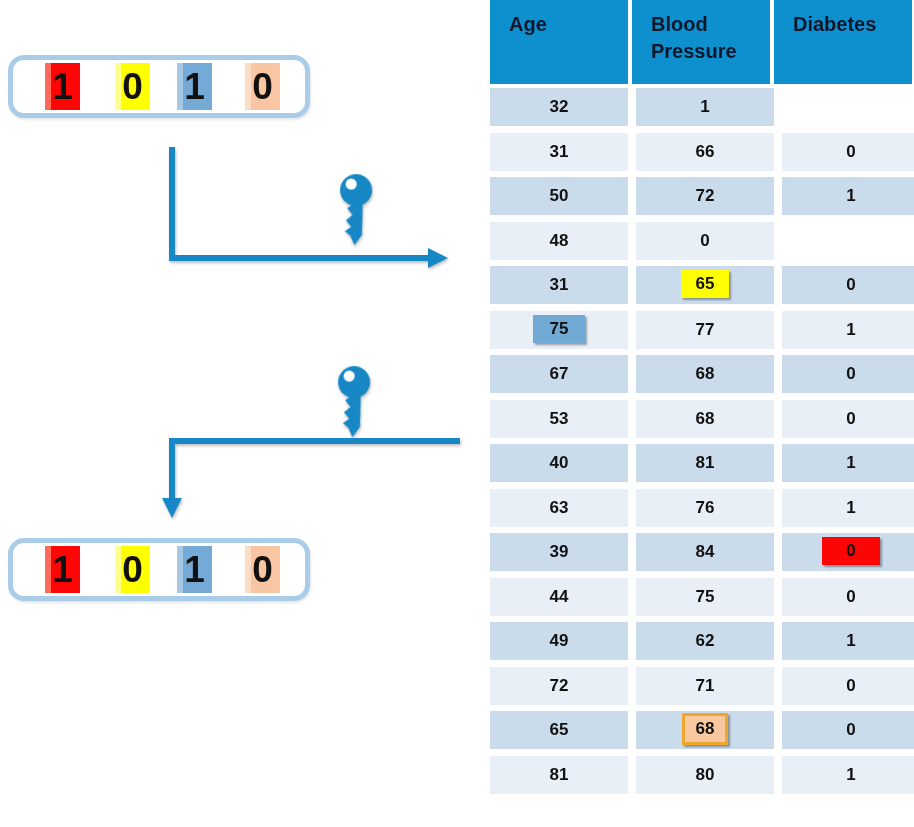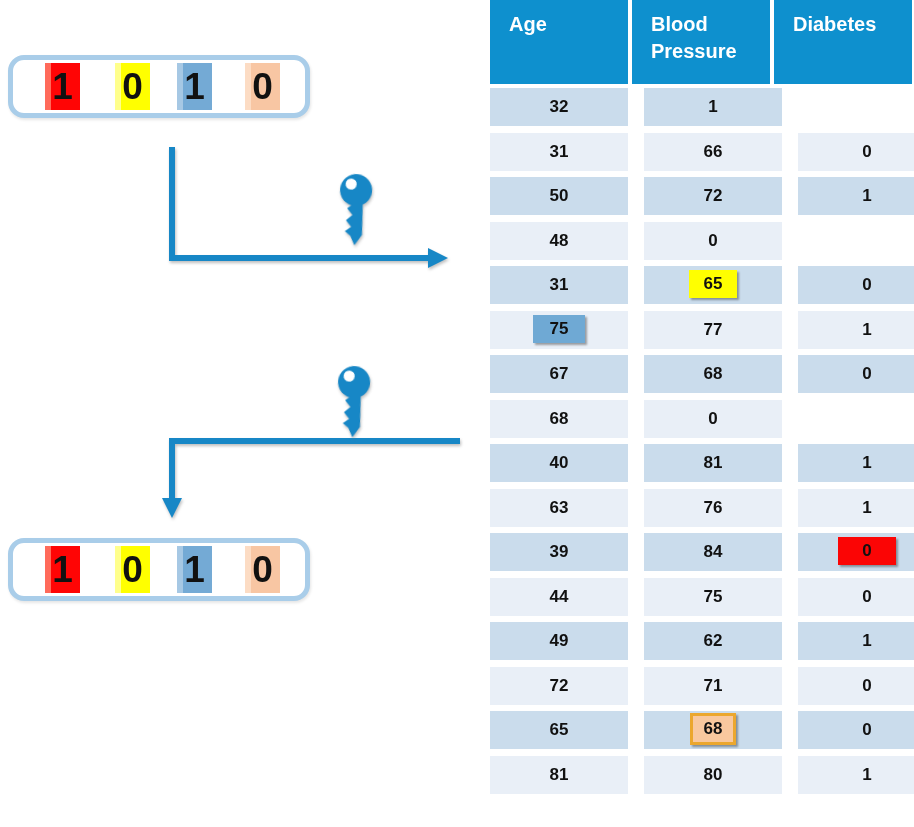--- a/index.html
+++ b/index.html
@@ -31,25 +31,25 @@
   .fill-blue{fill:#1787C6;}
   .shadowed{filter:drop-shadow(1px 2px 1.5px rgba(110,110,110,0.45));}
 
   
   #table{position:absolute;left:490px;top:0;width:422px;}
   .thead{
     display:grid;grid-template-columns:138px 138px 138px;column-gap:4px;
     height:84px;margin-bottom:4px;
   }
   .hcell{
-    background:#0E90CE;color:#ffffff;font-weight:bold;font-size:20px;line-height:27px;
+    background:#0E90CE;color:#0f172a;font-weight:bold;font-size:20px;line-height:27px;
     padding:11px 0 0 19px;box-sizing:border-box;
   }
   .trow{
-    display:grid;grid-template-columns:138px 138px 138px;column-gap:16px;
+    display:grid;grid-template-columns:138px 138px 138px;column-gap:8px;
     height:38px;margin-bottom:6.5px;
   }
   .cell{
     text-align:center;font-size:17px;font-weight:bold;color:#111;line-height:38px;
   }
   .trow:nth-child(odd) .cell{background:#CADCEC;}
   .trow:nth-child(even) .cell{background:#E9EFF7;}
 
   .chip{
     display:inline-block;vertical-align:middle;line-height:28px;height:28px;
@@ -147,20 +147,21 @@
         </div>
         <div class="cell">77</div>
         <div class="cell">1</div>
       </div>
       <div class="trow">
         <div class="cell">67</div>
         <div class="cell">68</div>
         <div class="cell">0</div>
       </div>
       <div class="trow">
+        <div class="cell">53</div>
         <div class="cell">68</div>
         <div class="cell">0</div>
       </div>
       <div class="trow">
         <div class="cell">40</div>
         <div class="cell">81</div>
         <div class="cell">1</div>
       </div>
       <div class="trow">
         <div class="cell">63</div>

